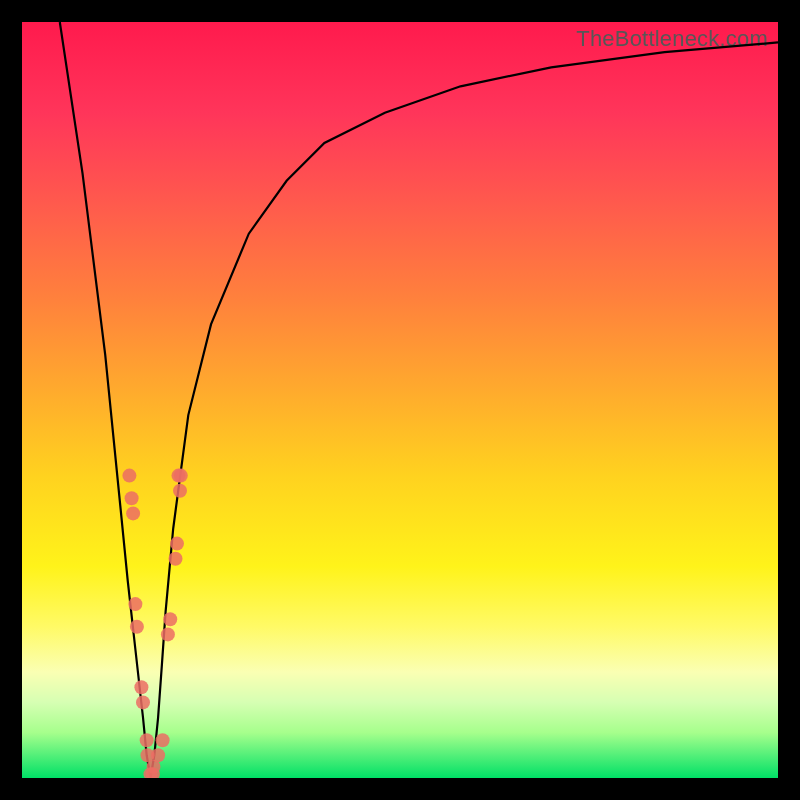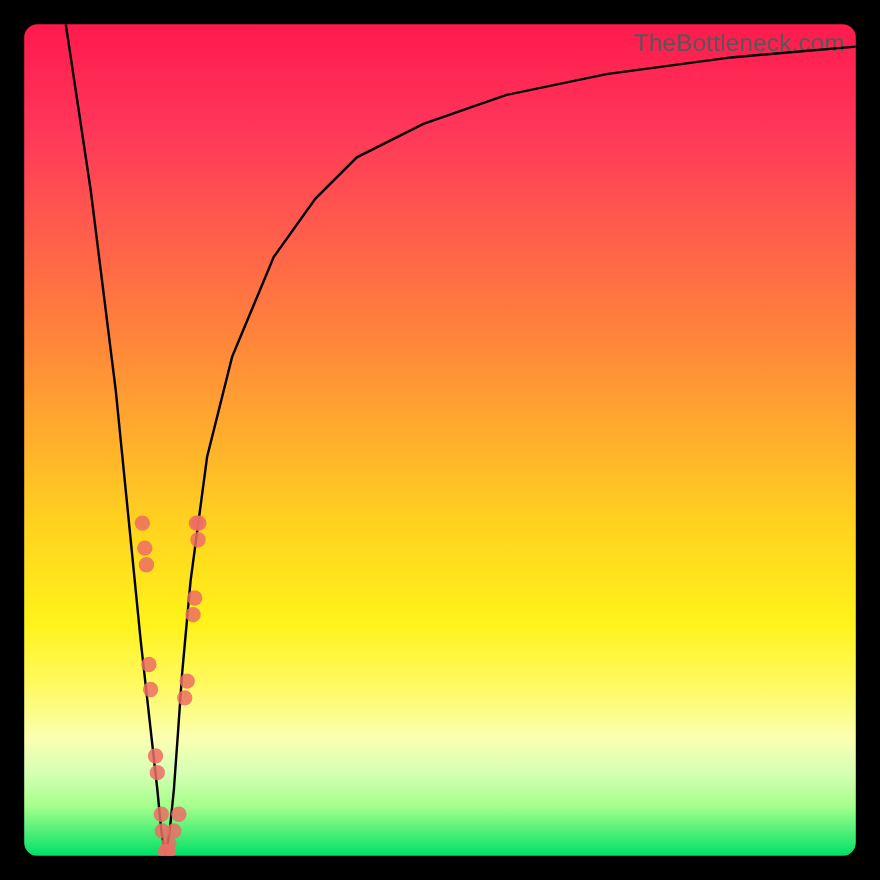--- a/index.html
+++ b/index.html
@@ -19,21 +19,20 @@
       #ff5a4d 24%,
       #ff7f3d 36%,
       #ffa82e 48%,
       #ffd21f 60%,
       #fff31a 72%,
       #fffa66 80%,
       #faffb3 86%,
       #d6ffb3 90%,
       #a6ff8c 94%,
       #00e066 100%);
-    border-radius: 12px;
   }
   .watermark {
     position: absolute;
     top: 4px; right: 10px;
     color: #575757;
     font-size: 22px;
     font-weight: 500;
     letter-spacing: 0.2px;
     pointer-events: none;
   }

